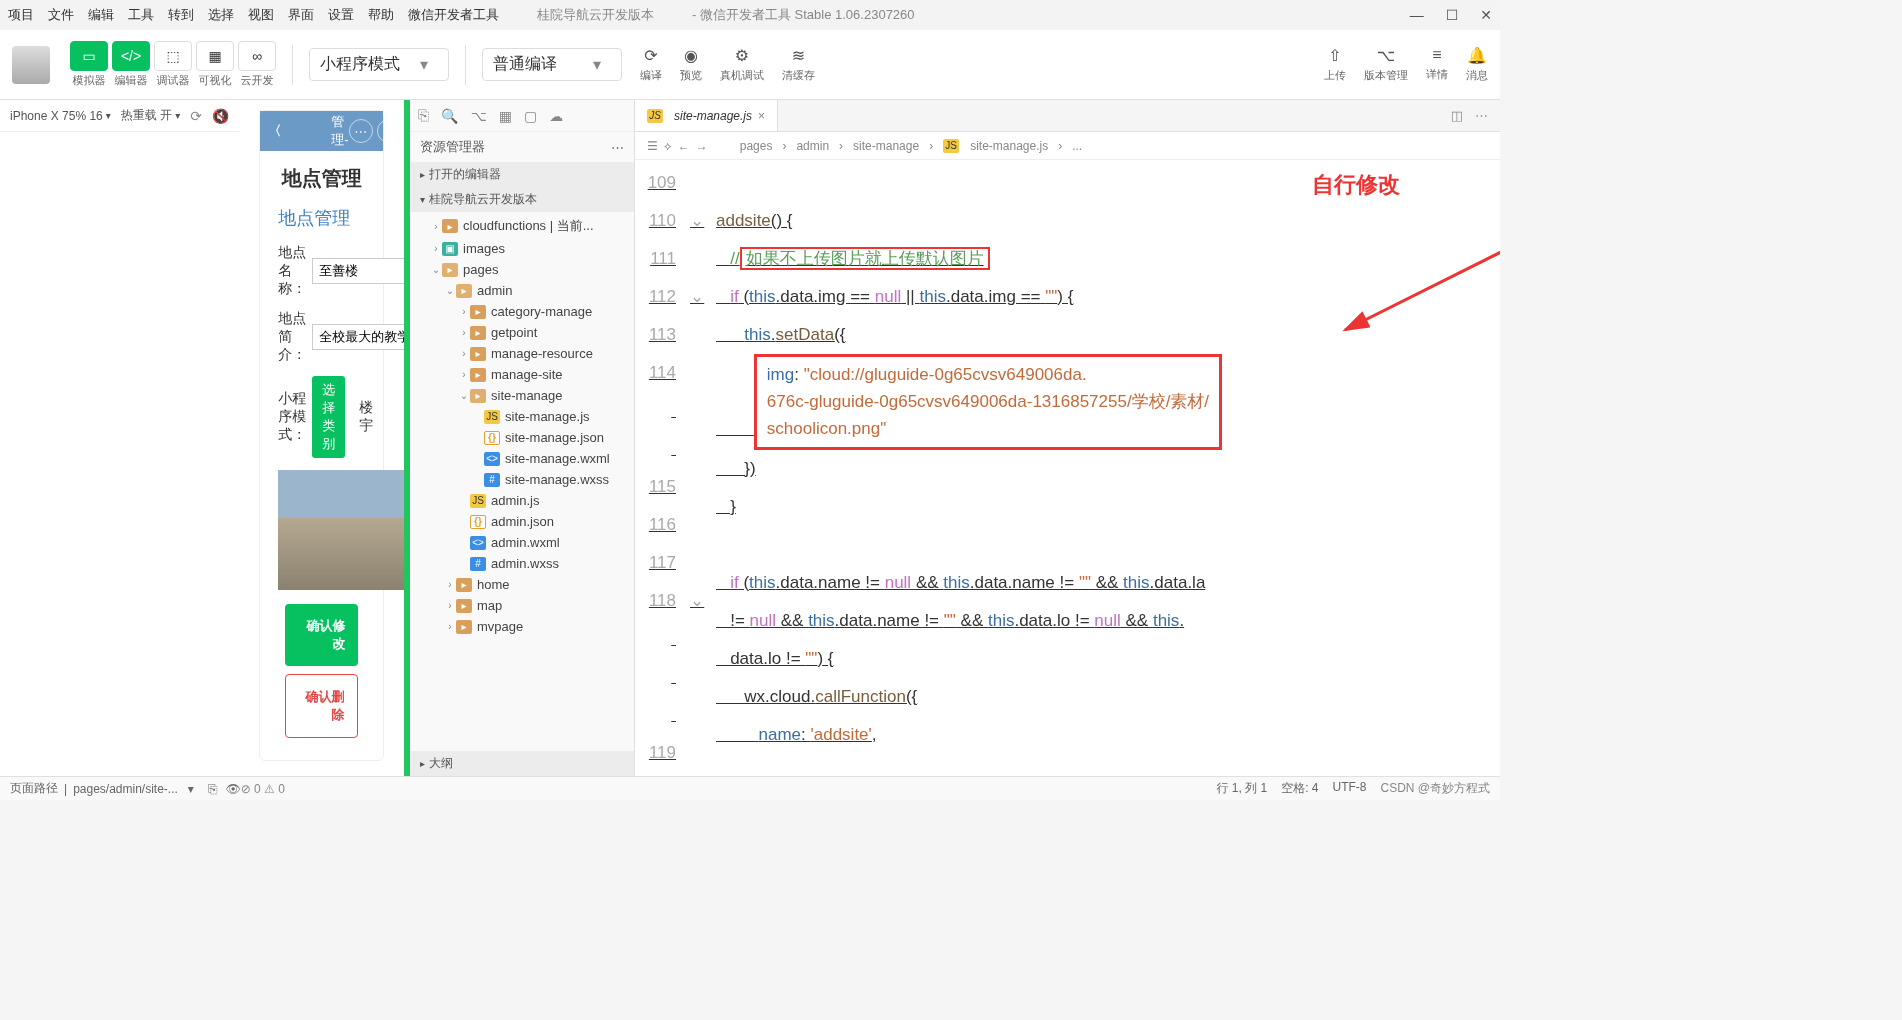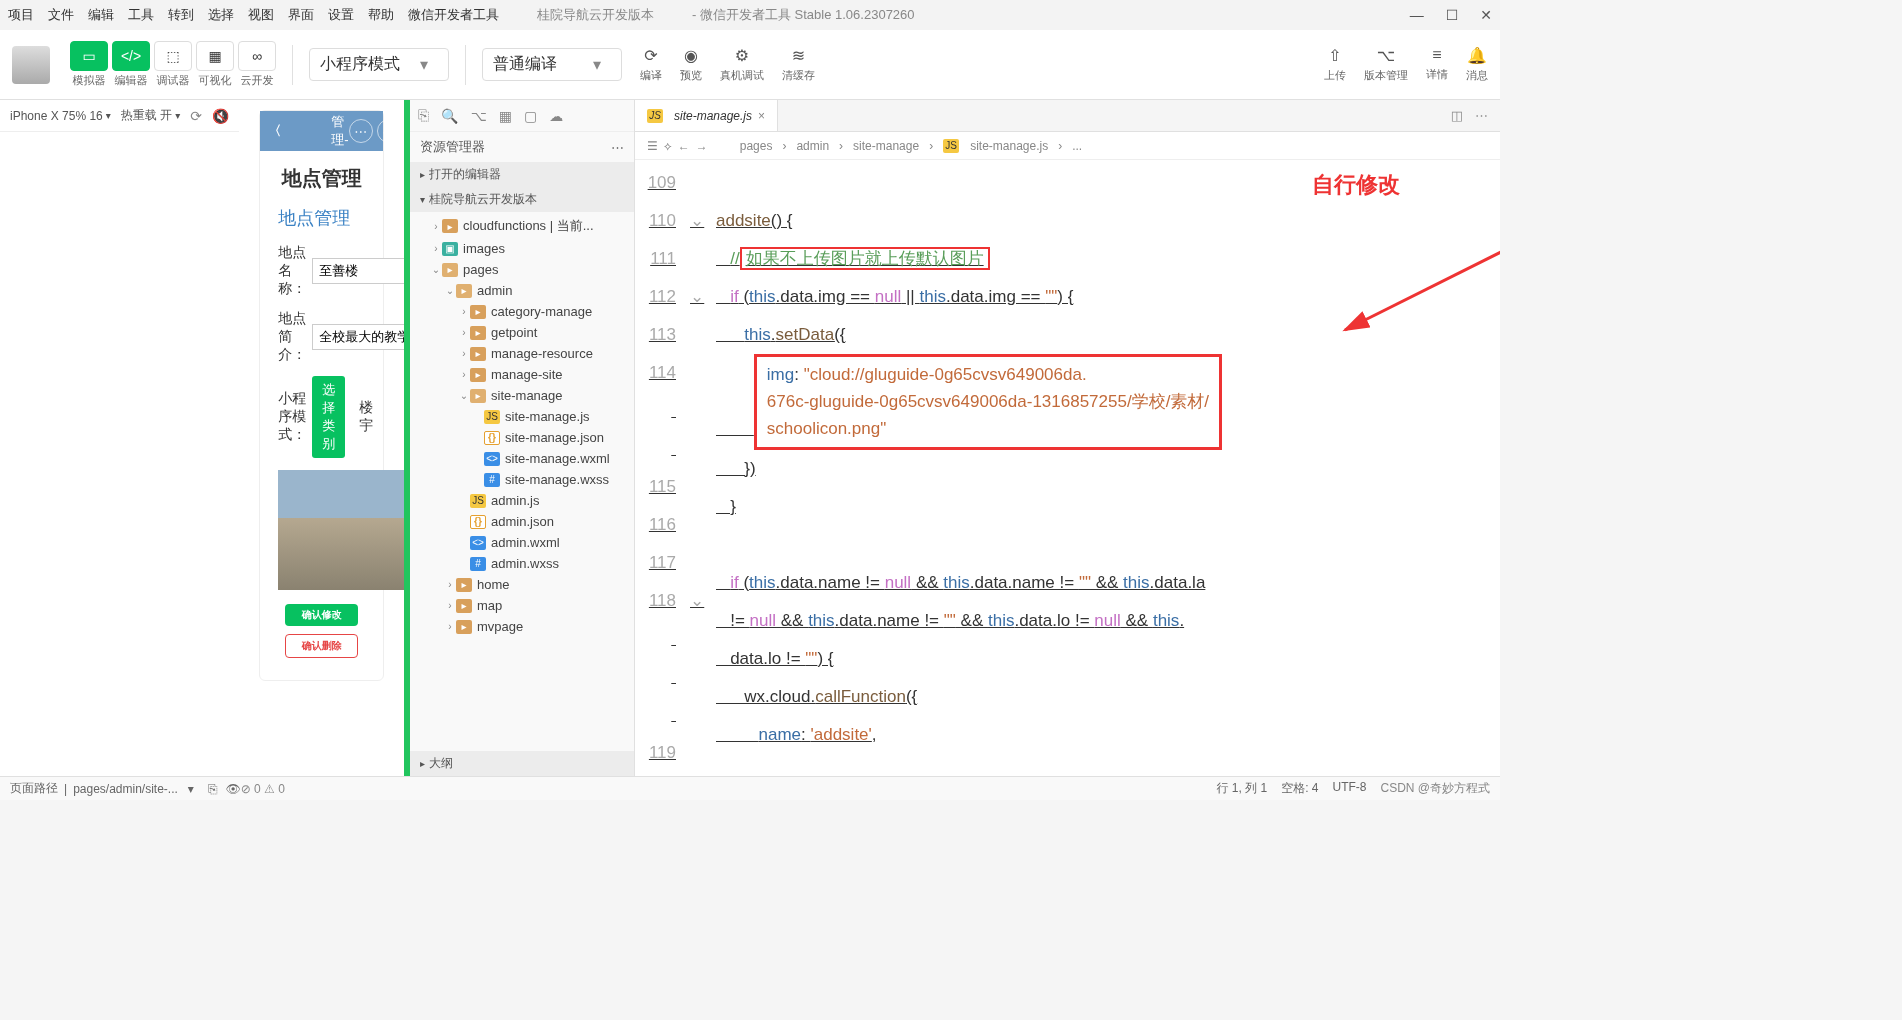--- a/index.html
+++ b/index.html
@@ -46,21 +46,21 @@
 .cap { width: 24px; height: 24px; border-radius: 12px; border: 1px solid rgba(255,255,255,.6); display:flex; align-items:center; justify-content:center; }
 .pcontent { padding: 14px 18px; }
 .ptitle { text-align: center; font-size: 20px; font-weight: bold; margin-bottom: 14px; }
 .psub { color: #3b82c4; font-size: 18px; margin-bottom: 14px; }
 .frow { display: flex; align-items: center; margin-bottom: 12px; gap: 6px; font-size: 14px; }
 .flab { width: 70px; color: #333; }
 .finp { flex: 1; border: 1px solid #ccc; padding: 4px 6px; font-size: 13px; height: 26px; }
 .gbtn { background: #07c160; color: #fff; border: none; padding: 5px 10px; border-radius: 3px; font-size: 13px; }
 .coords { font-size: 13px; line-height: 1.4; }
 .upimg { width: 200px; height: 120px; background: linear-gradient(#9ab5cc 40%, #b5a890 40%, #8a8270); margin: 6px auto 14px; }
-.bigbtn { display: block; width: 85%; margin: 8px auto; padding: 4px; border: none; border-radius: 4px; font-size: 10px; font-weight: bold; color: #fff; text-align: center; }
+.bigbtn { display: block; width: 85%; margin: 8px auto; padding: 13px; border: none; border-radius: 4px; font-size: 13px; font-weight: bold; color: #fff; text-align: right; }
 .bigbtn.g { background: #07c160; }
 .bigbtn.r { background: #fff; color: #e64545; border: 1px solid #e64545; }
 
 .explorer { width: 225px; border-right: 1px solid #e0e0e0; display: flex; flex-direction: column; background: #f9f9f9; font-size: 13px; }
 .exptop { height: 32px; display: flex; align-items: center; padding: 0 8px; gap: 12px; color: #888; border-bottom: 1px solid #eee; }
 .exptop span { font-size: 14px; cursor: default; }
 .exptitle { display: flex; align-items: center; padding: 6px 10px; color: #555; font-size: 13px; }
 .exptitle .dots { margin-left: auto; }
 .exsec { background:#ececec; padding:4px 10px; font-size:12px; color:#555; display:flex; align-items:center;}
 .exsec::before { content:"▸"; margin-right:4px; font-size:10px;}

